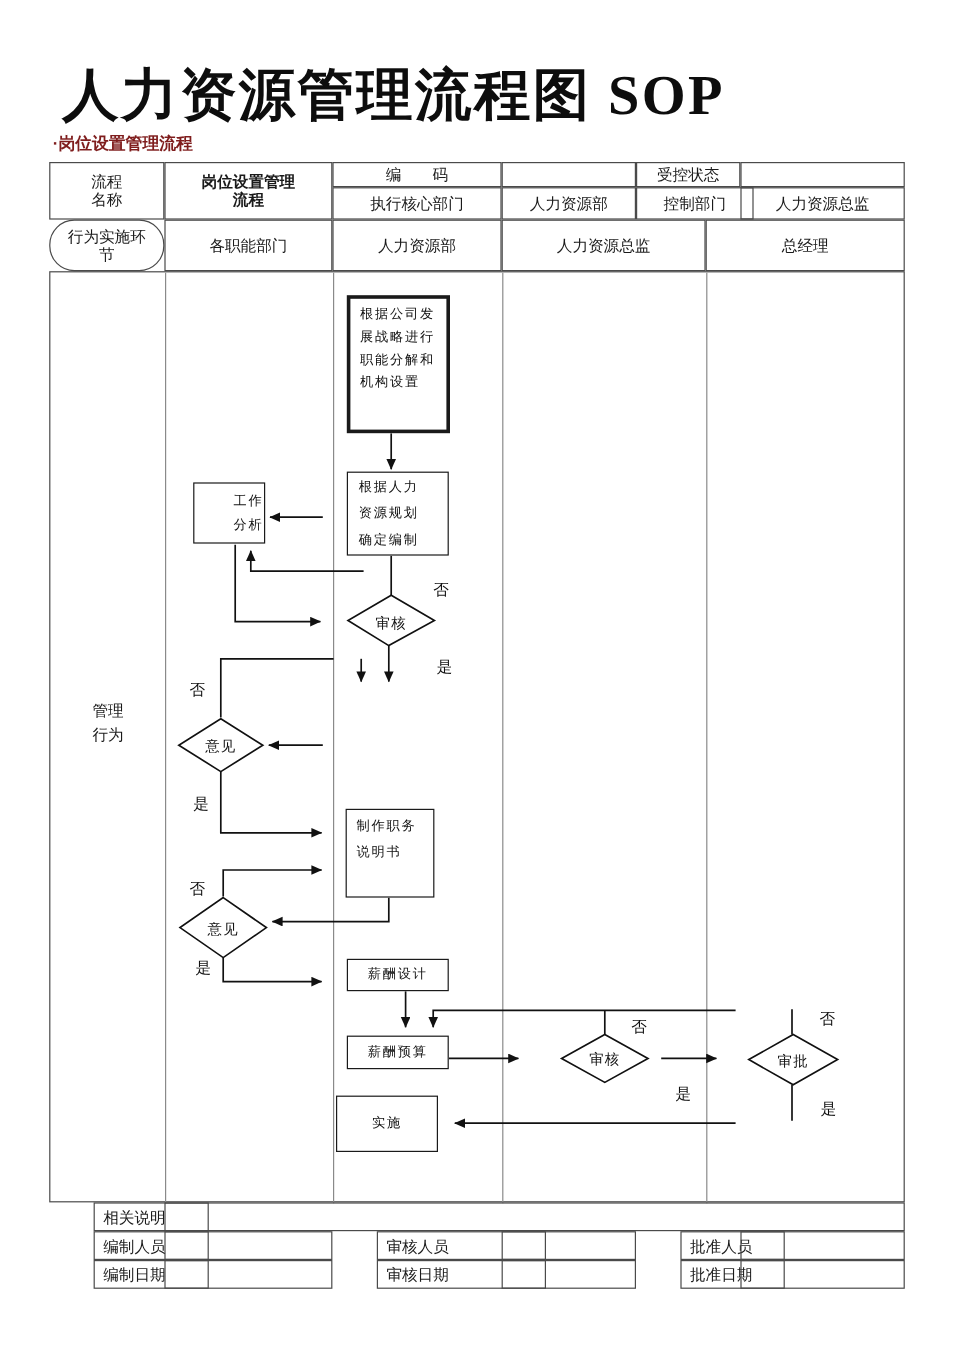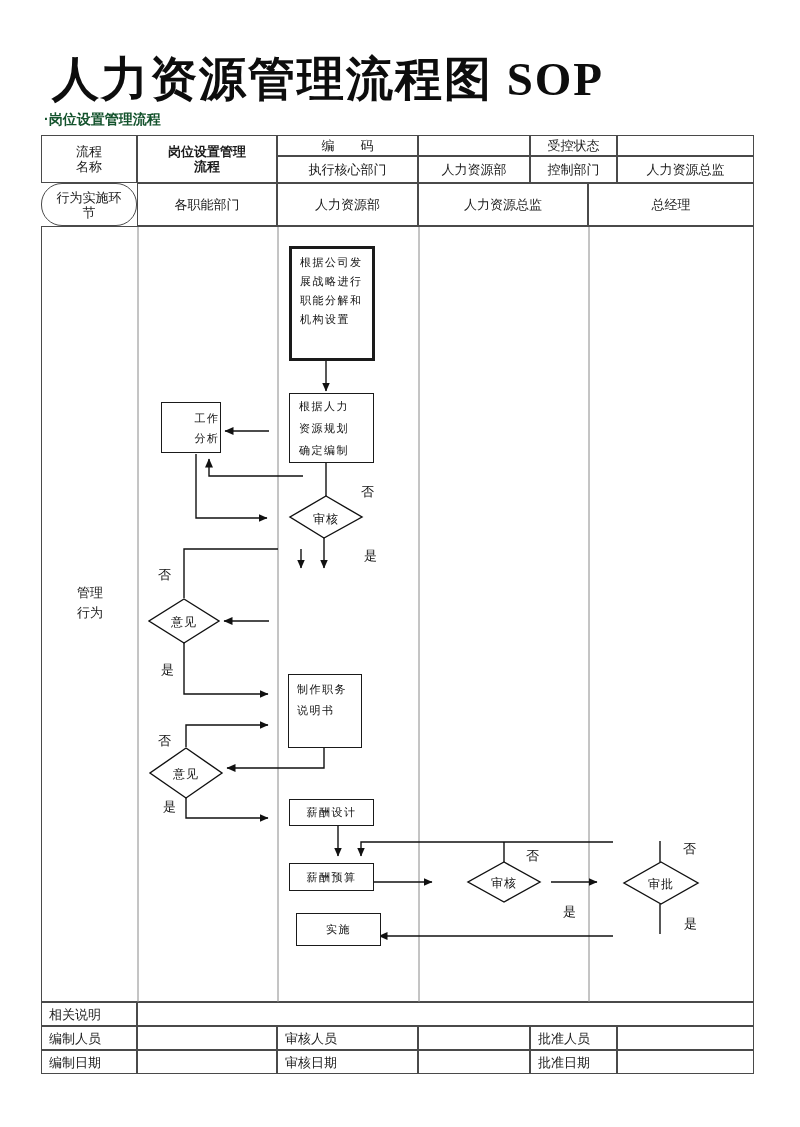--- a/index.html
+++ b/index.html
@@ -1,28 +1,28 @@
 <!DOCTYPE html>
 <html><head>
 <meta charset="utf-8">
 <style>
   html,body{margin:0;padding:0;background:#fff;}
   .page{position:relative;width:800px;height:1127px;background:#ffffff;overflow:hidden;
         font-family:"Liberation Sans","DejaVu Sans",sans-serif;color:#1a1a1a;}
   .title{position:absolute;left:0;top:48px;width:656px;text-align:center;
          font-family:"Liberation Serif","DejaVu Serif",serif;
          font-size:47px;font-weight:bold;letter-spacing:2px;color:#0d0d0d;white-space:nowrap;}
-  .subtitle{position:absolute;left:44px;top:111px;font-size:14px;font-weight:bold;color:#14532d;}
+  .subtitle{position:absolute;left:44px;top:111px;font-size:14px;font-weight:bold;color:#7f1d1d;}
   .sheet{position:absolute;left:41px;top:135px;width:713px;height:939px;}
   .cell{position:absolute;box-sizing:border-box;border:1px solid #4a4a4a;
         font-size:13px;line-height:15px;color:#1a1a1a;
         display:flex;align-items:center;justify-content:center;
         text-align:center;white-space:pre-line;}
   .cell.bold{font-weight:bold;}
-  .cell.left{justify-content:flex-start;text-align:left;padding-left:7px;}
+  .cell.left{justify-content:flex-start;text-align:left;padding-left:7px;margin-left:37px;}
   .flowarea{position:absolute;left:0;top:91px;width:713px;height:776px;box-sizing:border-box;
             border:1px solid #4a4a4a;}
   .flowarea svg{position:absolute;left:0;top:0;}
   .node{position:absolute;box-sizing:border-box;border:1.5px solid #1a1a1a;background:#fff;
         font-size:11px;color:#111;white-space:pre-line;letter-spacing:1.5px;line-height:21px;}
   .node.center{display:flex;align-items:center;justify-content:center;text-align:center;}
   .node.padtl{padding:4px 2px 0 8px;}
   .node.vcenter{display:flex;align-items:center;padding-left:9px;line-height:22px;}
   .bold-border{border-width:3px;}
   .dlabel{position:absolute;width:48px;text-align:center;font-size:12px;letter-spacing:1px;color:#111;}
@@ -43,21 +43,21 @@
     <div class="cell" style="left:0;top:0;width:96px;height:48px;">流程
 名称</div>
     <div class="cell bold" style="left:96px;top:0;width:140px;height:48px;">岗位设置管理
 流程</div>
     <div class="cell" style="left:236px;top:0;width:141px;height:21px;">编　　码</div>
     <div class="cell" style="left:377px;top:0;width:112px;height:21px;"></div>
     <div class="cell" style="left:489px;top:0;width:87px;height:21px;">受控状态</div>
     <div class="cell" style="left:576px;top:0;width:137px;height:21px;"></div>
     <div class="cell" style="left:236px;top:21px;width:141px;height:27px;">执行核心部门</div>
     <div class="cell" style="left:377px;top:21px;width:112px;height:27px;">人力资源部</div>
-    <div class="cell" style="left:489px;top:21px;width:87px;height:27px;">控制部门</div>
+    <div class="cell" style="left:489px;top:21px;width:98px;height:27px;">控制部门</div>
     <div class="cell" style="left:576px;top:21px;width:137px;height:27px;">人力资源总监</div>
 
     <div class="cell" style="left:0;top:48px;width:96px;height:43px;border-radius:21px;">行为实施环
 节</div>
     <div class="cell" style="left:96px;top:48px;width:140px;height:43px;">各职能部门</div>
     <div class="cell" style="left:236px;top:48px;width:141px;height:43px;">人力资源部</div>
     <div class="cell" style="left:377px;top:48px;width:170px;height:43px;">人力资源总监</div>
     <div class="cell" style="left:547px;top:48px;width:166px;height:43px;text-align:right;">总经理</div>
 
     <div class="flowarea">
@@ -117,21 +117,21 @@
 机构设置</div>
       <div class="node vcenter" style="left:247px;top:166px;width:85px;height:70px;">根据人力
 资源规划
 确定编制</div>
       <div class="node center" style="left:119px;top:175px;width:60px;height:51px;line-height:20px;padding-left:32px;">工作
 分析</div>
       <div class="node padtl" style="left:246px;top:447px;width:74px;height:74px;">制作职务
 说明书</div>
       <div class="node center" style="left:247px;top:572px;width:85px;height:27px;">薪酬设计</div>
       <div class="node center" style="left:247px;top:636px;width:85px;height:28px;">薪酬预算</div>
-      <div class="node center" style="left:254px;top:686px;width:85px;height:33px;">实施</div>
+      <div class="node center" style="left:238px;top:686px;width:85px;height:47px;">实施</div>
 
       <div class="dlabel" style="left:260px;top:284px;">审核</div>
       <div class="dlabel" style="left:118px;top:387px;">意见</div>
       <div class="dlabel" style="left:120px;top:539px;">意见</div>
       <div class="dlabel" style="left:438px;top:648px;">审核</div>
       <div class="dlabel" style="left:595px;top:649px;">审批</div>
 
       <div class="yn" style="left:319px;top:256px;">否</div>
       <div class="yn" style="left:322px;top:320px;">是</div>
       <div class="yn" style="left:116px;top:339px;">否</div>

